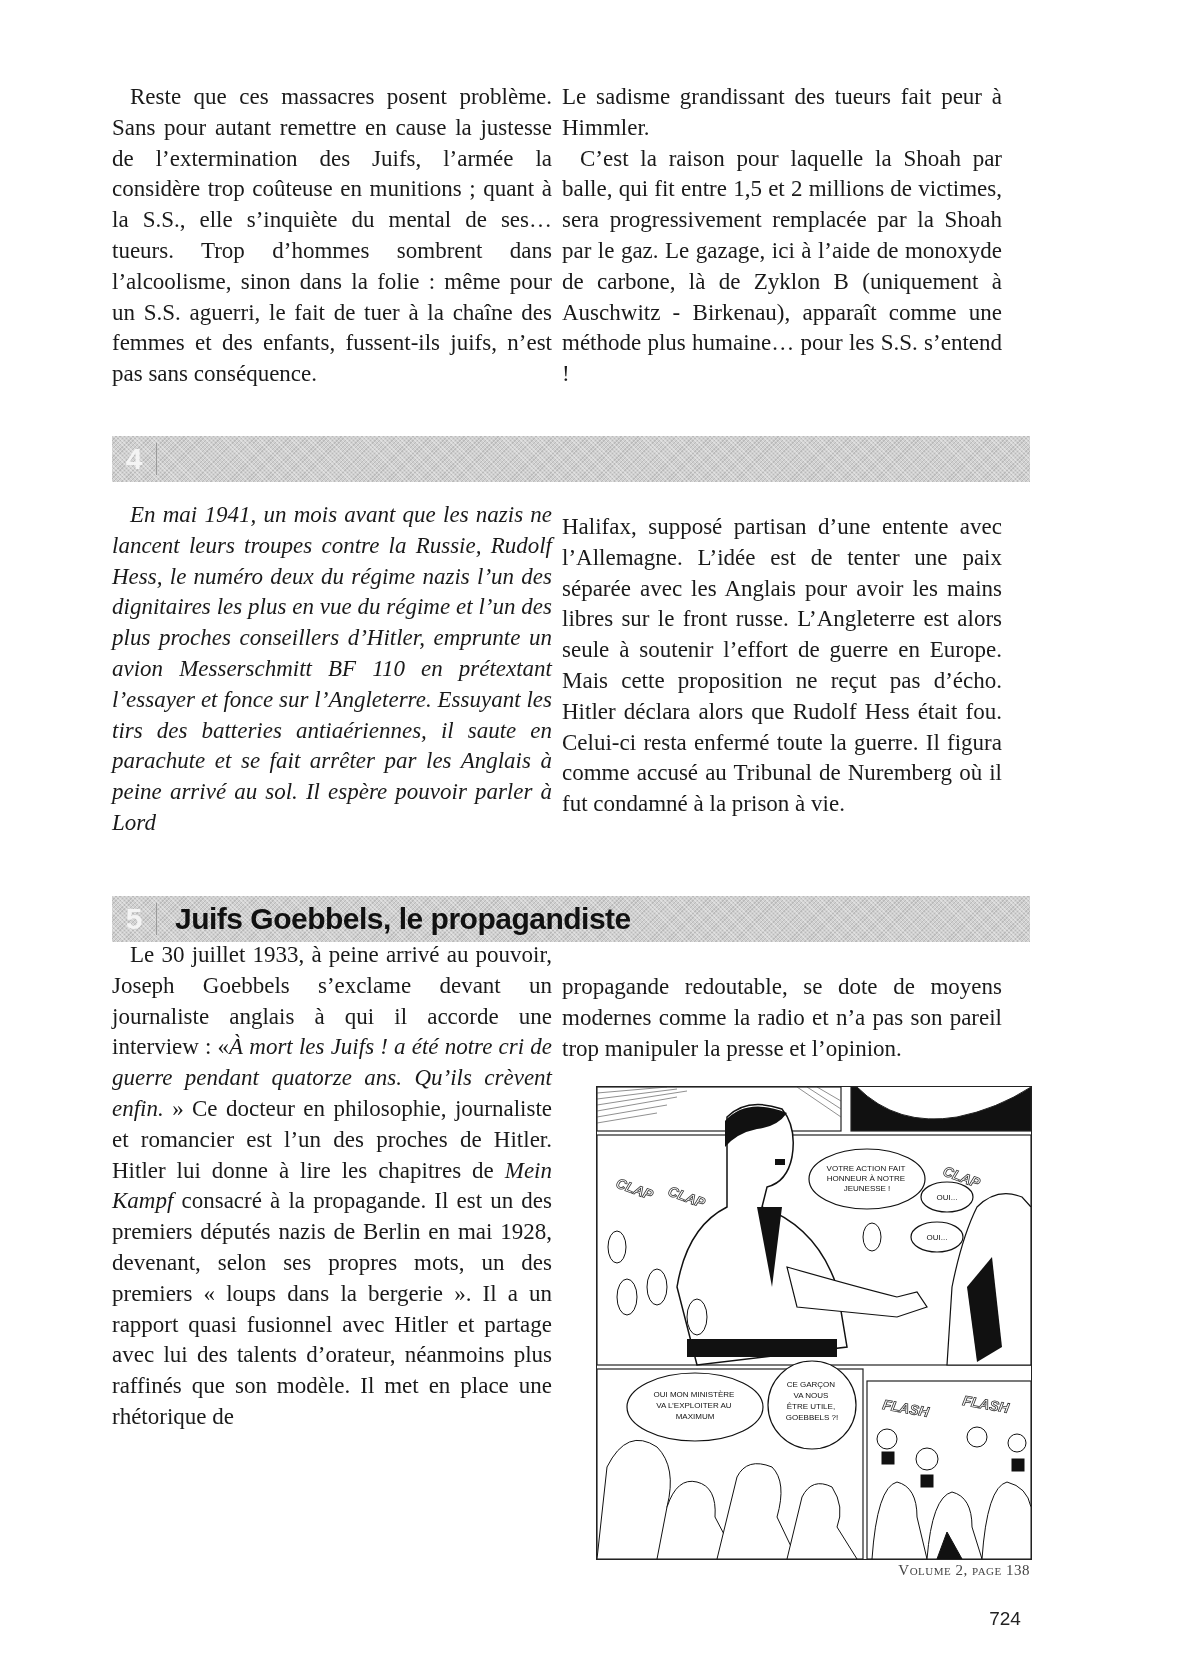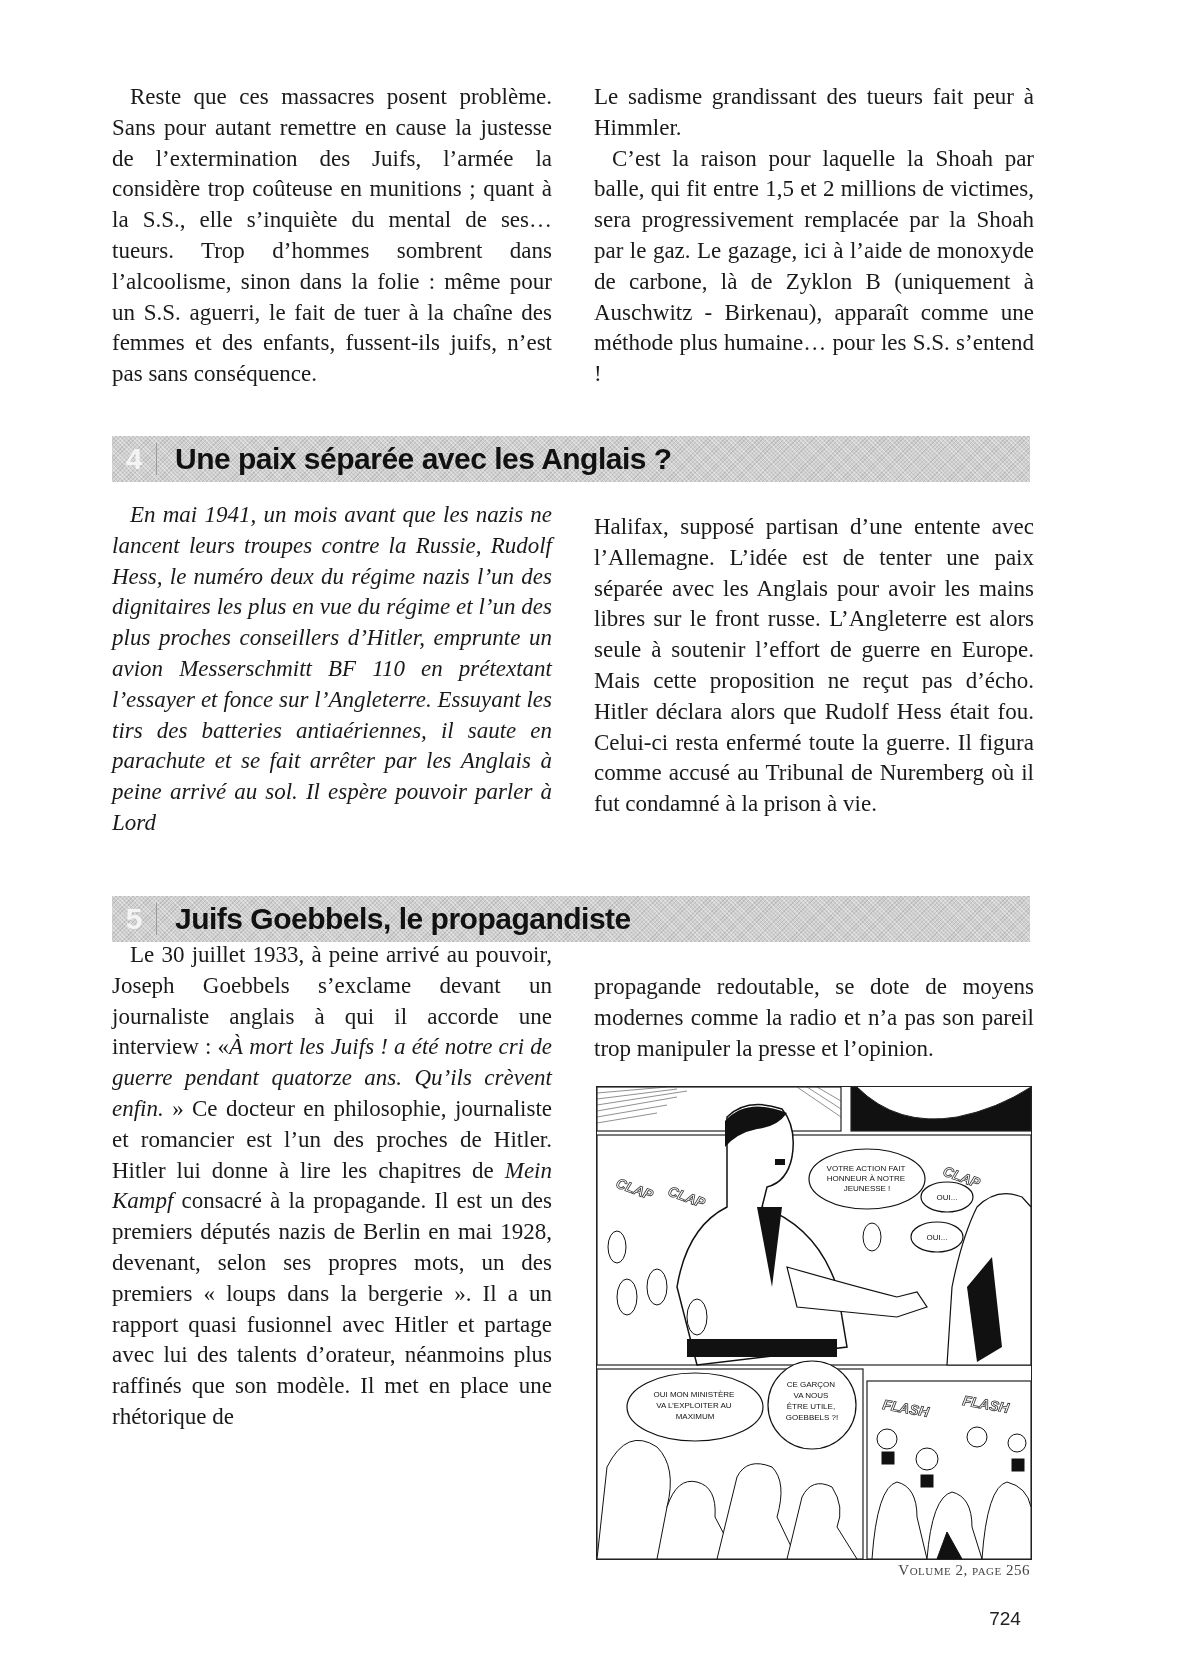--- a/index.html
+++ b/index.html
@@ -7,21 +7,21 @@
     .page { position: absolute; left: 0; top: 0; width: 1172px; height: 1680px; }
     .col {
       position: absolute; width: 440px;
       font-family: "Liberation Serif", "DejaVu Serif", serif;
       font-size: 23px; line-height: 30.8px; text-align: justify;
       hyphens: auto;
     }
     .col p { margin: 0; text-indent: 18px; }
     .col p.noindent { text-indent: 0; }
     .col-left { left: 112px; }
-    .col-right { left: 594px; }
+    .col-right { left: 562px; }
     .section-bar {
       position: absolute; left: 112px; width: 918px; height: 46px;
       background-color: #d0d0d0;
       background-image: repeating-linear-gradient(45deg, rgba(255,255,255,0.35) 0 1px, transparent 1px 3px),
                         repeating-linear-gradient(-45deg, rgba(120,120,120,0.25) 0 1px, transparent 1px 3px);
       display: flex; align-items: center;
     }
     .section-num {
       width: 44px; text-align: center; color: #f4f4f4;
       font-family: "Liberation Sans", "DejaVu Sans", sans-serif; font-weight: bold; font-size: 30px;
@@ -55,21 +55,20 @@
   <div class="col col-left" style="top:82px;">
     <p>Reste que ces massacres posent problème. Sans pour autant remettre en cause la justesse de l’extermination des Juifs, l’armée la considère trop coûteuse en munitions ; quant à la S.S., elle s’inquiète du mental de ses… tueurs. Trop d’hommes sombrent dans l’alcoolisme, sinon dans la folie : même pour un S.S. aguerri, le fait de tuer à la chaîne des femmes et des enfants, fussent-ils juifs, n’est pas sans conséquence.</p>
   </div>
   <div class="col col-right" style="top:82px;">
     <p class="noindent">Le sadisme grandissant des tueurs fait peur à Himmler.</p>
     <p>C’est la raison pour laquelle la Shoah par balle, qui fit entre 1,5 et 2 millions de victimes, sera progressivement remplacée par la Shoah par le gaz. Le gazage, ici à l’aide de monoxyde de carbone, là de Zyklon B (uniquement à Auschwitz - Birkenau), apparaît comme une méthode plus humaine… pour les S.S. s’entend !</p>
   </div>
 
   <div class="section-bar" style="top:436px;">
     <span class="section-num">4</span>
-    <span class="section-title">Une paix séparée avec les Anglais ?</span>
   </div>
   <div class="col col-left" style="top:500px;font-style:italic;">
     <p>En mai 1941, un mois avant que les nazis ne lancent leurs troupes contre la Russie, Rudolf Hess, le numéro deux du régime nazis l’un des dignitaires les plus en vue du régime et l’un des plus proches conseillers d’Hitler, emprunte un avion Messerschmitt BF 110 en prétextant l’essayer et fonce sur l’Angleterre. Essuyant les tirs des batteries antiaériennes, il saute en parachute et se fait arrêter par les Anglais à peine arrivé au sol. Il espère pouvoir parler à Lord</p>
   </div>
   <div class="col col-right" style="top:512px;">
     <p class="noindent">Halifax, supposé partisan d’une entente avec l’Allemagne. L’idée est de tenter une paix séparée avec les Anglais pour avoir les mains libres sur le front russe. L’Angleterre est alors seule à soutenir l’effort de guerre en Europe. Mais cette proposition ne reçut pas d’écho. Hitler déclara alors que Rudolf Hess était fou. Celui-ci resta enfermé toute la guerre. Il figura comme accusé au Tribunal de Nuremberg où il fut condamné à la prison à vie.</p>
   </div>
 
   <div class="section-bar" style="top:896px;">
     <span class="section-num">5</span>
@@ -174,15 +173,15 @@
       </g>
       <g stroke="#111" stroke-width="1" fill="#fff">
         <path d="M275 472 Q280 400 300 395 Q320 400 320 430 L330 472 Z"></path>
         <path d="M330 472 Q335 410 355 405 Q375 410 375 440 L385 472 Z"></path>
         <path d="M385 472 Q390 400 410 395 Q430 400 434 420 L434 472 Z"></path>
         <path d="M350 445 L365 472 L340 472 Z" fill="#111"></path>
       </g>
     </svg>
   </div>
 
-  <div class="caption">Volume 2, page 256</div>
+  <div class="caption">Volume 2, page 138</div>
   <div class="page-number">724</div>
 </div>
 
 </body></html>

